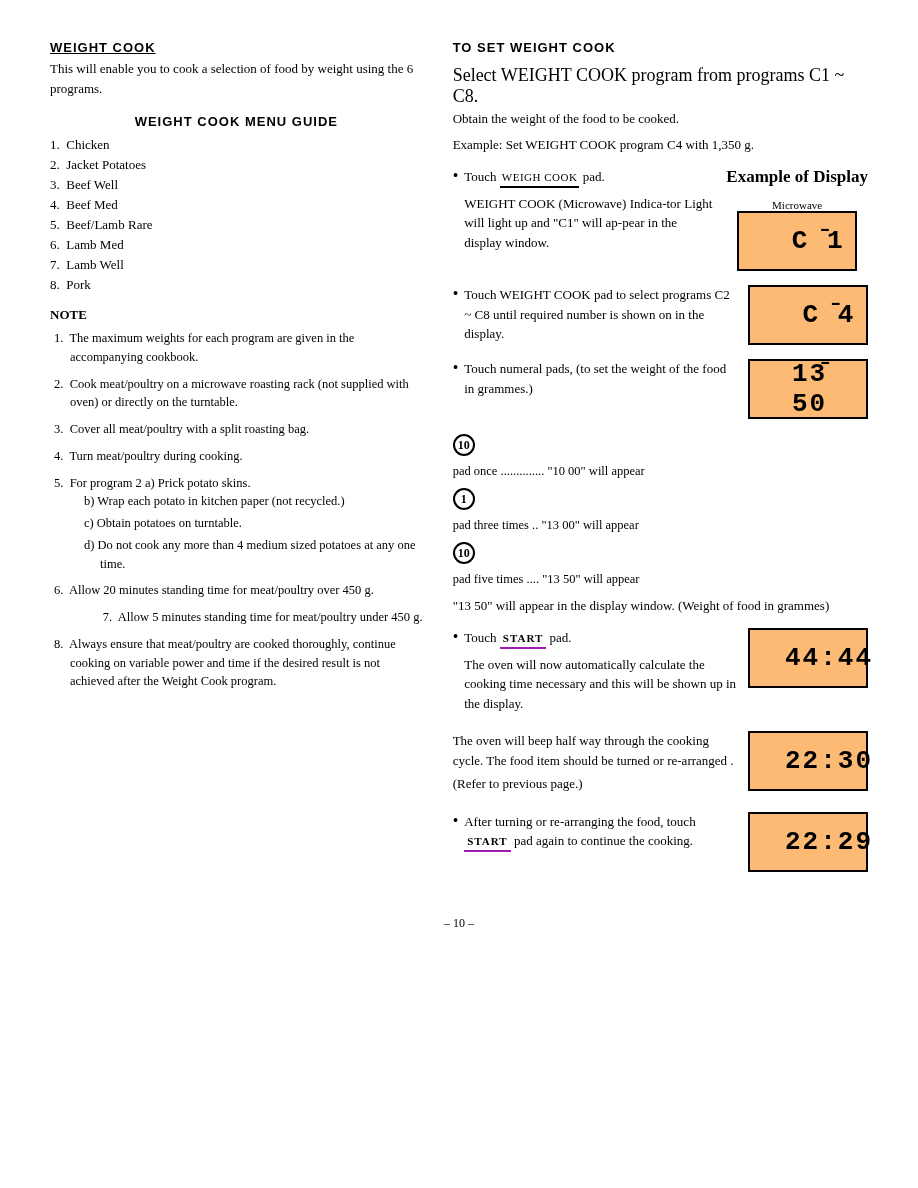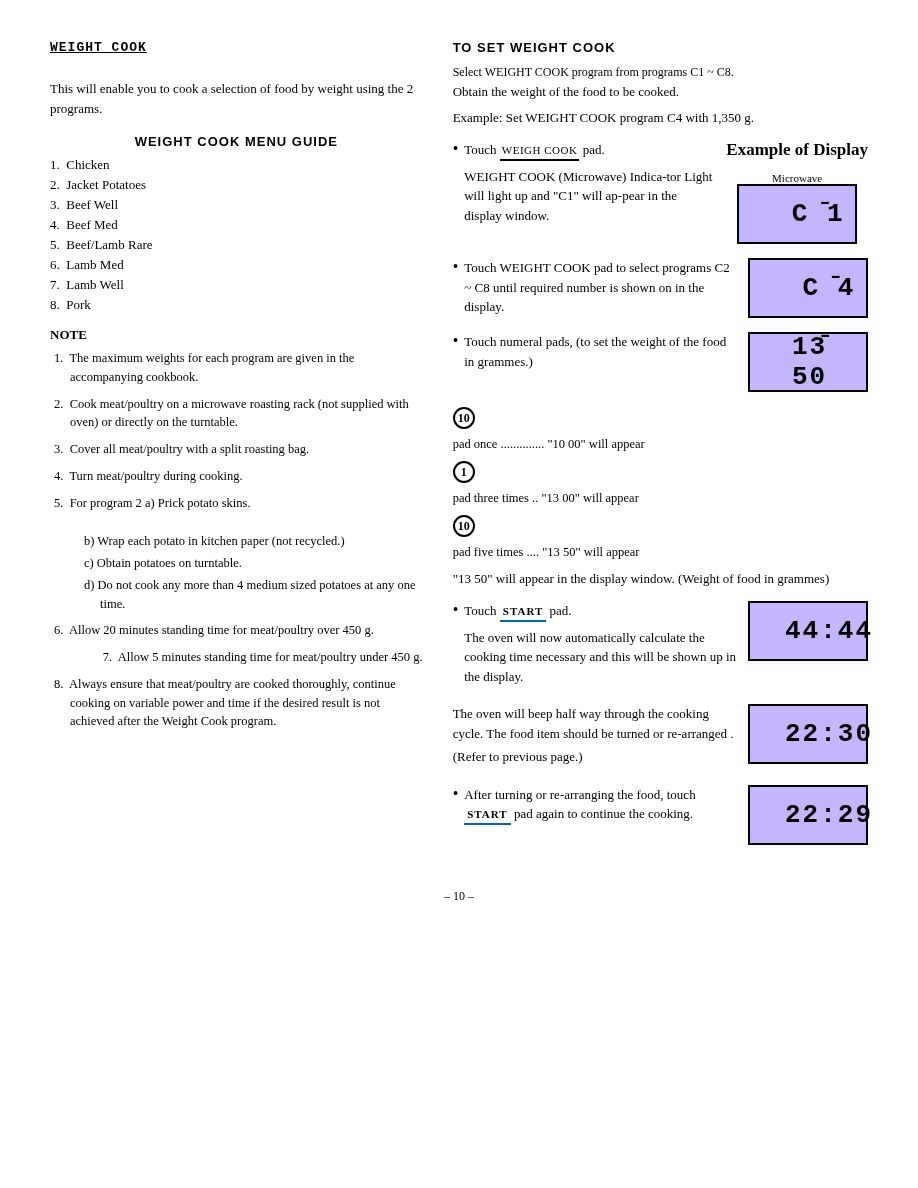--- a/index.html
+++ b/index.html
@@ -24,22 +24,22 @@
     .right-col {
       width: 52%;
       padding-left: 10px;
     }
     .section-title {
       font-weight: bold;
       font-size: 13px;
       letter-spacing: 1px;
       text-decoration: underline;
       text-transform: uppercase;
-      margin-bottom: 24px;
-      font-family: Liberation Mono, monospace;
+      margin-bottom: 4px;
+      font-family: Liberation Sans, sans-serif;
     }
     .intro-text {
       font-size: 13px;
       margin-bottom: 16px;
       line-height: 1.5;
     }
     .menu-guide-title {
       font-weight: bold;
       font-size: 13px;
       letter-spacing: 1px;
@@ -68,21 +68,21 @@
     .note-list > li {
       margin-bottom: 8px;
       font-size: 12.5px;
       line-height: 1.5;
       padding-left: 16px;
       text-indent: -16px;
     }
     .sub-list {
       list-style: none;
       padding-left: 30px;
-      margin-top: 20px;
+      margin-top: 0;
     }
     .sub-list li {
       margin-bottom: 3px;
       font-size: 12.5px;
       line-height: 1.5;
     }
     
     .right-section-title {
       font-weight: bold;
       font-size: 13px;
@@ -99,21 +99,21 @@
     .step-text {
       flex: 1;
       font-size: 13px;
       line-height: 1.5;
     }
     .step-text p {
       margin-bottom: 4px;
     }
     .display-box {
       border: 2px solid #000;
-      background: #c4b5fd;
+      background: #fdba74;
       width: 120px;
       height: 60px;
       display: flex;
       align-items: center;
       justify-content: center;
       font-family: 'Courier New', monospace;
       font-size: 26px;
       font-weight: bold;
       flex-shrink: 0;
       letter-spacing: 2px;
@@ -159,21 +159,21 @@
       margin-top: 30px;
       font-size: 12px;
     }
     .seg-display {
       font-family: 'Courier New', monospace;
       font-weight: bold;
       letter-spacing: 2px;
     }
     .start-label {
       display: inline-block;
-      border-bottom: 2px solid #0369a1;
+      border-bottom: 2px solid #a21caf;
       font-size: 11px;
       font-weight: bold;
       letter-spacing: 1px;
       padding: 0 3px;
     }
     .weigh-cook-label {
       display: inline-block;
       border-bottom: 2px solid #000;
       font-size: 11px;
       letter-spacing: 0.5px;
@@ -196,21 +196,21 @@
     }
   </style>
 </head>
 <body>
 
 <div class="page">
 
   <div class="left-col">
     <div class="large-section">
       <div class="section-title">WEIGHT COOK</div>
-      <p class="intro-text">This will enable you to cook a selection of food by weight using the 2 programs.</p>
+      <p class="intro-text">This will enable you to cook a selection of food by weight using the 6 programs.</p>
     </div>
 
     <div class="large-section">
       <div class="menu-guide-title">WEIGHT COOK MENU GUIDE</div>
       <ul class="menu-list">
         <li>1.&nbsp; Chicken</li>
         <li>2.&nbsp; Jacket Potatoes</li>
         <li>3.&nbsp; Beef Well</li>
         <li>4.&nbsp; Beef Med</li>
         <li>5.&nbsp; Beef/Lamb Rare</li>
@@ -237,21 +237,21 @@
         <li style="padding-left:20px;text-indent:-16px;">6.&nbsp; Allow 20 minutes standing time for meat/poultry over 450 g.</li>
         <li style="padding-left:20px;text-indent:-16px;text-align:right;">7.&nbsp; Allow 5 minutes standing time for meat/poultry under 450 g.</li>
         <li style="padding-left:20px;text-indent:-16px;">8.&nbsp; Always ensure that meat/poultry are cooked thoroughly, continue cooking on variable power and time if the desired result is not achieved after the Weight Cook program.</li>
       </ol>
     </div>
   </div>
 
   <div class="right-col">
     <div class="right-section-title">TO SET WEIGHT COOK</div>
 
-    <p style="font-size:12px;margin-bottom:4px;">Select WEIGHT COOK program from programs C1 ~ C8.</p>
+    <p style="font-size:18px;margin-bottom:4px;">Select WEIGHT COOK program from programs C1 ~ C8.</p>
     <p style="font-size:13px;margin-bottom:10px;">Obtain the weight of the food to be cooked.</p>
     <p style="font-size:13px;margin-bottom:14px;">Example: Set WEIGHT COOK program C4 with 1,350 g.</p>
 
     <div class="info-block">
       <div class="step-left" style="display:flex;gap:6px;align-items:flex-start;">
         <span class="bullet">•</span>
         <div class="step-text">
           <p>Touch <span class="weigh-cook-label">WEIGH COOK</span> pad.</p>
           <p style="margin-top:6px;">WEIGHT COOK (Microwave) Indica-tor Light will light up and "C1" will ap-pear in the display window.</p>
         </div>

